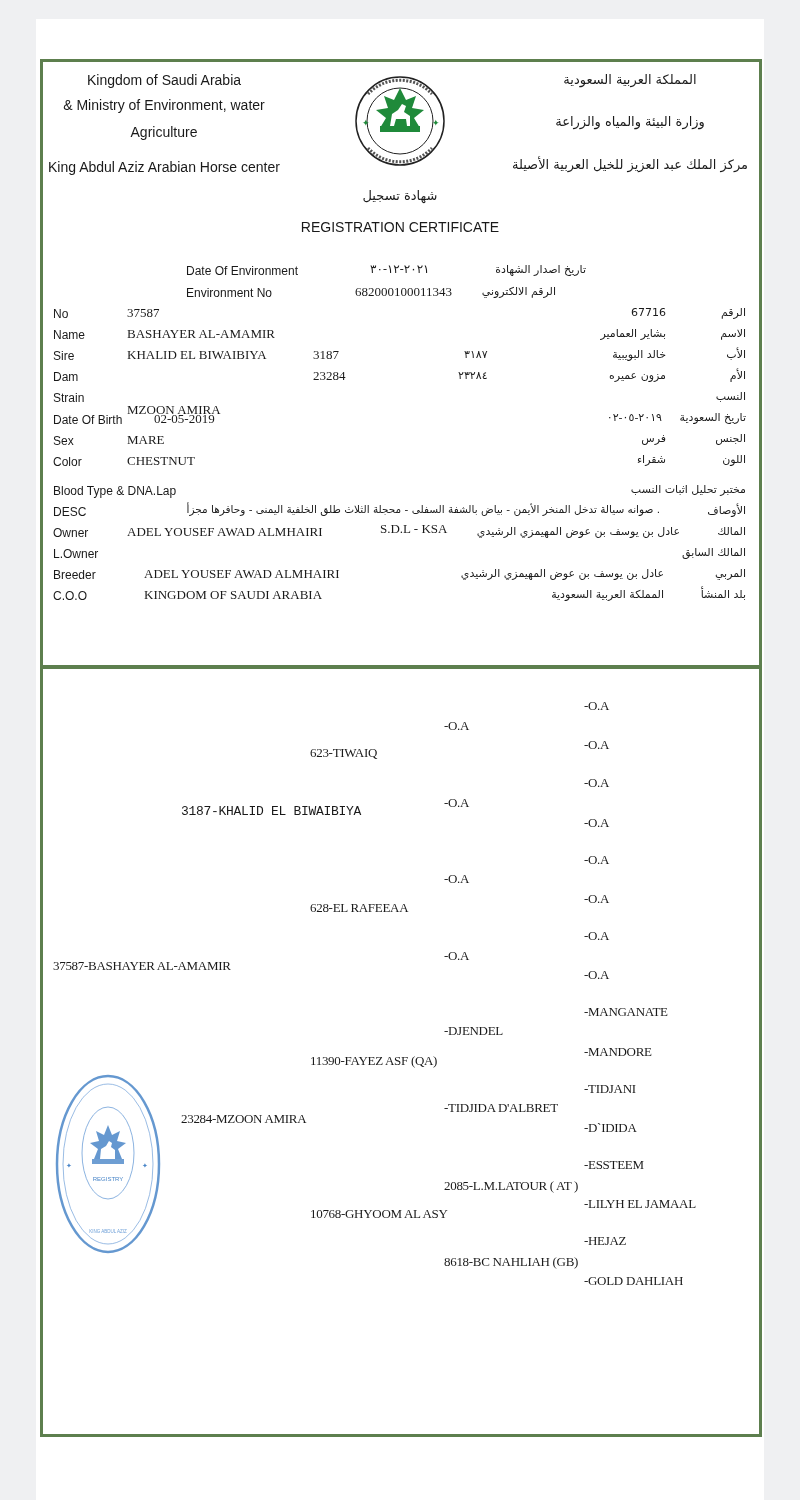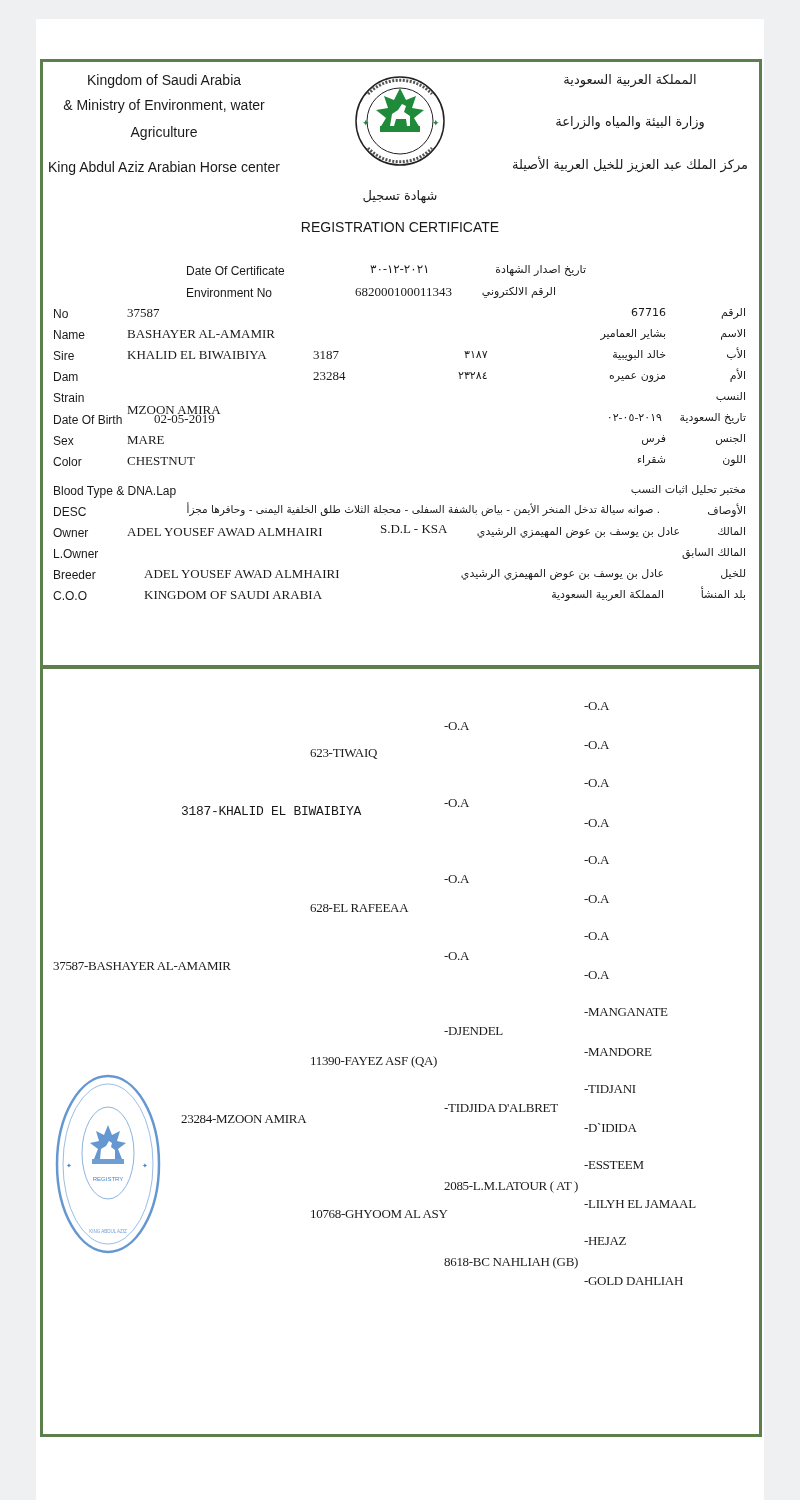--- a/index.html
+++ b/index.html
@@ -42,21 +42,21 @@
   <path d="M50 22 L56 34 L66 30 L62 42 L74 44 L64 52 L70 62 L30 62 L36 52 L26 44 L38 42 L34 30 L44 34 Z" fill="#1f8a3a"></path>
   <rect x="30" y="60" width="40" height="6" fill="#1f8a3a"></rect>
   <path d="M40 60 L42 48 L48 44 L52 38 L56 40 L54 46 L60 50 L60 60 L57 60 L56 53 L46 53 L44 60 Z" fill="#fff"></path>
   <text x="12" y="60" font-size="9" fill="#1f8a3a">✦</text>
   <text x="82" y="60" font-size="9" fill="#1f8a3a">✦</text>
 </svg>
 
 <div class="abs" style="left:350px; top:188px; width:100px; text-align:center; font-family:'DejaVu Sans', sans-serif; font-size:13px; direction:rtl;">شهادة تسجيل</div>
 <div class="abs sans" style="left:300px; top:219px; width:200px; text-align:center; font-size:14px;">REGISTRATION CERTIFICATE</div>
 
-<div class="abs lbl" style="left:186px; top:264px;">Date Of Certificate</div>
+<div class="abs lbl" style="left:186px; top:264px;">Date Of Environment</div>
 <div class="abs val" style="left:370px; top:262px; font-size:12px;">٢٠٢١-١٢-٣٠</div>
 <div class="abs ar" style="right:214px; top:263px;">تاريخ اصدار الشهادة</div>
 <div class="abs lbl" style="left:186px; top:286px;">Environment No</div>
 <div class="abs val" style="left:355px; top:284px;">682000100011343</div>
 <div class="abs ar" style="right:244px; top:285px;">الرقم الالكتروني</div>
 
 <div class="abs lbl" style="left:53px; top:307px;">No</div>
 <div class="abs val" style="left:127px; top:305px;">37587</div>
 <div class="abs ar" style="right:134px; top:306px;">67716</div>
 <div class="abs ar" style="right:54px; top:306px;">الرقم</div>
@@ -110,21 +110,21 @@
 <div class="abs val" style="left:127px; top:524px;">ADEL YOUSEF AWAD ALMHAIRI</div>
 <div class="abs ar" style="right:120px; top:525px;">عادل بن يوسف بن عوض  المهيمزي الرشيدي</div>
 <div class="abs ar" style="right:54px; top:525px;">المالك</div>
 
 <div class="abs lbl" style="left:53px; top:547px;">L.Owner</div>
 <div class="abs ar" style="right:54px; top:546px;">المالك السابق</div>
 
 <div class="abs lbl" style="left:53px; top:568px;">Breeder</div>
 <div class="abs val" style="left:144px; top:566px;">ADEL YOUSEF AWAD ALMHAIRI</div>
 <div class="abs ar" style="right:136px; top:567px;">عادل بن يوسف بن عوض  المهيمزي الرشيدي</div>
-<div class="abs ar" style="right:54px; top:567px;">للخيل</div>
+<div class="abs ar" style="right:54px; top:567px;">المربي</div>
 
 <div class="abs lbl" style="left:53px; top:589px;">C.O.O</div>
 <div class="abs val" style="left:144px; top:587px;">KINGDOM OF SAUDI ARABIA</div>
 <div class="abs ar" style="right:136px; top:588px;">المملكة العربية السعودية</div>
 <div class="abs ar" style="right:54px; top:588px;">بلد المنشأ</div>
 
 <div class="abs ped" style="left:53px; top:958px;">37587-BASHAYER AL-AMAMIR</div>
 
 <div class="abs ped" style="left:181px; top:804px;font-family:Liberation Mono, monospace;">3187-KHALID EL BIWAIBIYA</div>
 <div class="abs ped" style="left:181px; top:1111px;">23284-MZOON AMIRA</div>

